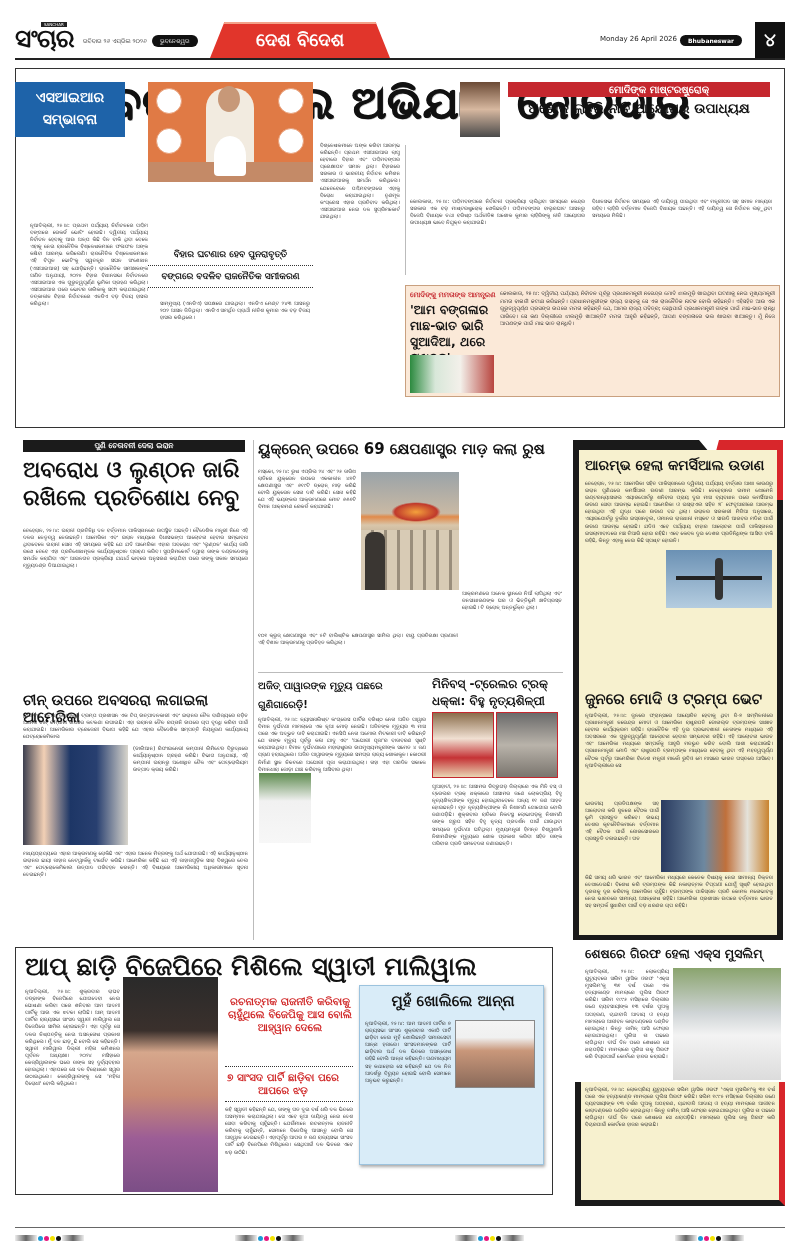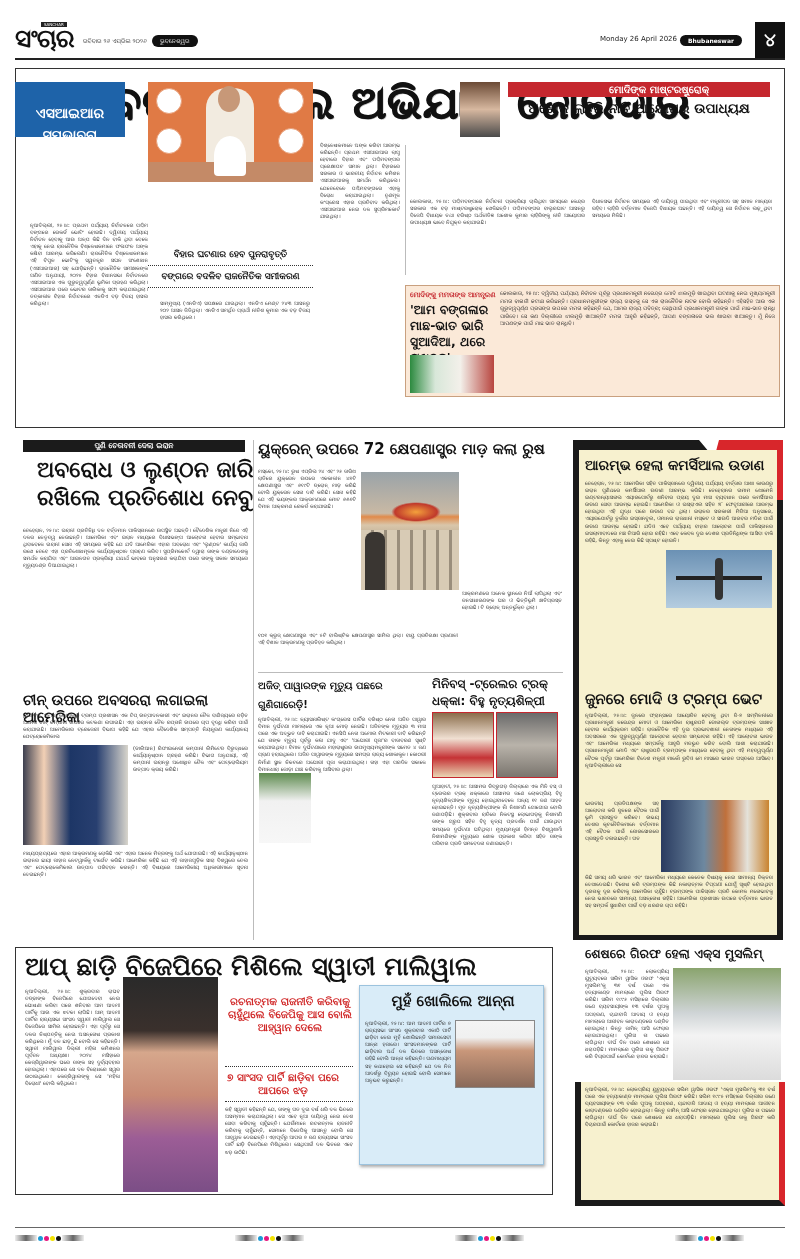--- a/index.html
+++ b/index.html
@@ -16,21 +16,21 @@
   .pill { background: #111; color: #fff; border-radius: 6px; font-size: 6px; padding: 2px 8px; }
   .section-banner { left: 180px; top: 0px; width: 180px; height: 36px; }
   .section-banner .shape { position: absolute; inset: 0; background: #e1352b; clip-path: polygon(8% 0, 92% 0, 100% 100%, 0 100%); border-top: 2px solid #f3a28a; }
   .section-banner .label { position: absolute; inset: 0; display: flex; align-items: center; justify-content: center; color: #fff; font-size: 18px; font-weight: bold; }
   .date-en { left: 390px; top: 13px; font-size: 7px; color: #222; }
   .page-no { left: 740px; top: 0; width: 30px; height: 36px; background: #111; color: #fff; font-size: 18px; font-weight: bold; display: flex; align-items: center; justify-content: center; }
 
   
   #lead { left: 15px; top: 68px; width: 770px; height: 360px; border: 1px solid #333; }
   .lead-headline { position: absolute; left: 10px; top: 8px; width: 750px; text-align: center; font-size: 44px; font-weight: bold; color: #111; letter-spacing: 1px; -webkit-text-stroke: 1px #111; text-shadow: 1px 1px 0 #bbb; }
-  .blue-box { left: 15px; top: 82px; width: 110px; height: 55px; background: #1e63a9; color: #fff; font-size: 14px; font-weight: bold; text-align: center; line-height: 22px; padding-top: 20px; }
+  .blue-box { left: 15px; top: 82px; width: 110px; height: 55px; background: #1e63a9; color: #fff; font-size: 14px; font-weight: bold; text-align: center; line-height: 22px; padding-top: 4px; }
   .modi-photo { left: 148px; top: 82px; width: 165px; height: 100px; background: #e07a45; overflow: hidden; }
   .modi-photo .bjp { position: absolute; width: 26px; height: 26px; border-radius: 50%; background: #fff; border: 1px solid #e8a07a; }
   .modi-photo .person { position: absolute; left: 58px; top: 6px; width: 48px; height: 80px; background: #f2ebe0; border-radius: 20px 20px 4px 4px; }
   .modi-photo .face { position: absolute; left: 70px; top: 4px; width: 22px; height: 26px; background: #c79878; border-radius: 50%; }
   .modi-photo .lotus { position: absolute; left: 66px; top: 54px; width: 32px; height: 40px; background: #fff; border-radius: 50% 50% 4px 4px; }
   .modi-photo .podium { position: absolute; left: 0; top: 80px; width: 165px; height: 20px; background: #c48a67; }
   .sub-deck { left: 148px; top: 188px; width: 165px; font-size: 9px; font-weight: bold; text-align: center; line-height: 13px; }
   .dotline { border-top: 1px dotted #333; }
   .lahiri-photo { left: 460px; top: 82px; width: 40px; height: 55px; background: linear-gradient(180deg,#6b4a35,#d7b8a0 50%,#4a4a4a); }
   .red-bar { left: 508px; top: 82px; width: 262px; height: 15px; background: #c5272e; color: #fff; font-size: 10px; font-weight: bold; text-align: center; line-height: 15px; padding-left: 40px; }
@@ -74,20 +74,24 @@
   .reg .d { width: 5px; height: 5px; border-radius: 50%; }
 </style>
 </head>
 <body>
 
 <div id="masthead" class="abs">
   <div class="abs logo-tag">SANCHAR</div>
   <div class="abs logo">ସଂଚାର</div>
   <div class="abs date-or">ରବିବାର ୨୬ ଏପ୍ରିଲ ୨୦୨୬</div>
   <div class="abs pill" style="left:137px; top:13px;">ଭୁବନେଶ୍ୱର</div>
+  <div class="abs section-banner" style="left:195px;">
+    <div class="shape"></div>
+    <div class="label">ଦେଶ ବିଦେଶ</div>
+  </div>
   <div class="abs date-en" style="left:585px;">Monday 26 April 2026</div>
   <div class="abs pill" style="left:665px; top:13px; font-weight:bold;">Bhubaneswar</div>
   <div class="abs page-no">୪</div>
 </div>
 
 <div id="lead" class="abs">
   <div class="lead-headline">ବଙ୍ଗ ଦଖଲ ଅଭିଯାନ ଜୋରଦାର</div>
 </div>
 
 <div class="abs blue-box">ଏସଆଇଆର ସମ୍ଭାବନା</div>
@@ -117,32 +121,32 @@
 <div class="abs txt" style="left:410px; top:198px; width:175px; height:80px;">କୋଲକାତା, ୨୫।୪: ପଶ୍ଚିମବଙ୍ଗରେ ନିର୍ବାଚନୀ ପ୍ରକ୍ରିୟା ଚାଲିଥିବା ସମୟରେ କେନ୍ଦ୍ର ସରକାର ଏକ ବଡ଼ ମାଷ୍ଟରଷ୍ଟ୍ରୋକ୍ ଖେଳିଛନ୍ତି। ପଶ୍ଚିମବଙ୍ଗର ବାଲୁରଘାଟ ଆସନରୁ ବିଜେପି ବିଧାୟକ ତଥା ବରିଷ୍ଠ ଅର୍ଥନୀତିଜ୍ଞ ଅଶୋକ କୁମାର ଲାହିରିଙ୍କୁ ନୀତି ଆୟୋଗର ଉପାଧ୍ୟକ୍ଷ ଭାବେ ନିଯୁକ୍ତ କରାଯାଇଛି।</div>
 <div class="abs txt" style="left:592px; top:198px; width:180px; height:80px;">ବିଧାନସଭା ନିର୍ବାଚନ ସମୟରେ ଏହି ଦାୟିତ୍ୱ ପାଇଥିବା ଏବଂ ମନ୍ତ୍ରୀପଦ ସହ ସମାନ ମାନ୍ୟତା ରହିବ। ଲାହିରି ବର୍ତ୍ତମାନ ବିଜେପି ବିଧାୟକ ଅଛନ୍ତି। ଏହି ଦାୟିତ୍ୱ ସେ ନିର୍ବାଚନ ଲଢ଼ୁଥିବା ସମୟରେ ମିଳିଛି।</div>
 
 <div class="abs peach-box" style="left:405px; top:285px; width:375px; height:112px;"></div>
 <div class="abs red-kicker" style="left:410px; top:291px;">ମୋଦିଙ୍କୁ ମମତାଙ୍କ ଆମନ୍ତ୍ରଣ</div>
 <div class="abs mamata-quote" style="left:410px; top:302px; width:82px;">'ଆମ ବଙ୍ଗଳାର ମାଛ-ଭାତ ଭାରି ସୁଆଦିଆ, ଥରେ ଚାଖନ୍ତୁ'</div>
 <div class="abs mamata-photo" style="left:410px; top:355px;"></div>
 <div class="abs txt" style="left:500px; top:290px; width:275px; height:102px; font-size:5.4px; line-height:7.6px;">କୋଲକାତା, ୨୫।୪: ଦ୍ୱିତୀୟ ପର୍ଯ୍ୟାୟ ନିର୍ବାଚନ ପୂର୍ବରୁ ପ୍ରଧାନମନ୍ତ୍ରୀ ନରେନ୍ଦ୍ର ମୋଦି ଝାଲମୁଡ଼ି ଖାଇଥିବା ଘଟଣାକୁ ନେଇ ମୁଖ୍ୟମନ୍ତ୍ରୀ ମମତା ବାନାର୍ଜୀ କଟାକ୍ଷ କରିଛନ୍ତି। ପ୍ରଧାନମନ୍ତ୍ରୀଙ୍କ ରାଜ୍ୟ ଗସ୍ତକୁ ସେ ଏକ ରାଜନୈତିକ ନାଟକ ବୋଲି କହିଛନ୍ତି। ଏହିସହିତ ଆଉ ଏକ ଗୁରୁତ୍ୱପୂର୍ଣ୍ଣ ପ୍ରସଙ୍ଗ ଉପରେ ମମତା କହିଛନ୍ତି ଯେ, ଆମର ରାଜ୍ୟ ପବିତ୍ର; ସେଥିପାଇଁ ପ୍ରଧାନମନ୍ତ୍ରୀ ତାଙ୍କ ପାଇଁ ମାଛ-ଭାତ ରାନ୍ଧି ପାରିବେ। ସେ କଣ ଦିଲ୍ଲୀରେ ଝାଲମୁଡ଼ି ଖାଆନ୍ତି? ମମତା ଆହୁରି କହିଛନ୍ତି, ଆପଣ ବଙ୍ଗଳାରେ ଭଲ ଖାଇବା ଖାଆନ୍ତୁ। ମୁଁ ନିଜେ ଆପଣଙ୍କ ପାଇଁ ମାଛ ଭାତ ରାନ୍ଧିବି।</div>
 
 <div class="abs black-kicker">ପୁଣି ଚେତାବନୀ ଦେଲା ଇରାନ</div>
-<div class="abs h-big" style="left:23px; top:456px; width:225px; font-size:22px; line-height:28px;margin-left:14px;">ଅବରୋଧ ଓ ଲୁଣ୍ଠନ ଜାରି ରଖିଲେ ପ୍ରତିଶୋଧ ନେବୁ</div>
+<div class="abs h-big" style="left:23px; top:456px; width:225px; font-size:22px; line-height:28px;">ଅବରୋଧ ଓ ଲୁଣ୍ଠନ ଜାରି ରଖିଲେ ପ୍ରତିଶୋଧ ନେବୁ</div>
 <div class="abs txt" style="left:23px; top:527px; width:225px; height:138px;">ତେହେରାନ, ୨୫।୪: ଇରାନୀ ପ୍ରତିନିଧି ଦଳ ବର୍ତ୍ତମାନ ପାକିସ୍ତାନରେ ଉପସ୍ଥିତ ଅଛନ୍ତି। ବୈଦେଶିକ ମନ୍ତ୍ରୀ ନିଜେ ଏହି ଦଳର ନେତୃତ୍ୱ ନେଉଛନ୍ତି। ଆମେରିକା ଏବଂ ଇରାନ ମଧ୍ୟରେ ବିଧାସଭଙ୍ଗ ଆଲୋଚନା ହେବାର ସମ୍ଭାବନା ଥିବାବେଳେ ଇରାନୀ ସେନା ଏହି ସମୟରେ କହିଛି ଯେ ଯଦି ଆମେରିକା ଏହାର ଅବରୋଧ ଏବଂ 'ଲୁଣ୍ଠନ' କାର୍ଯ୍ୟ ଜାରି ରଖେ ତେବେ ଏହା ପ୍ରତିଶୋଧମୂଳକ କାର୍ଯ୍ୟାନୁଷ୍ଠାନ ଗ୍ରହଣ କରିବ। ସୁପ୍ରିମକୋର୍ଟ ଦ୍ୱାରା ତାଙ୍କ ଦଣ୍ଡାଦେଶକୁ ସମର୍ଥନ କରାଯିବା ଏବଂ ଆଇନଗତ ପ୍ରକ୍ରିୟା ଯଥାର୍ଥ ଭାବରେ ଅନୁସରଣ କରାଯିବା ପରେ ତାଙ୍କୁ ସକାଳ ସମୟରେ ମୃତ୍ୟୁଦଣ୍ଡ ଦିଆଯାଇଥିଲା।</div>
 
 <div class="abs h-big" style="left:23px; top:692px; width:225px; font-size:14.5px;">ଚୀନ୍ ଉପରେ ଅବସରରା ଲଗାଇଲା ଆମେରିକା</div>
 <div class="abs txt" style="left:23px; top:712px; width:225px; height:34px;">ୱାଶିଂଟନ, ୨୫।୪: ଡୋନାଲ୍ଡ ଟ୍ରମ୍ପ ପ୍ରଶାସନ ଏକ ଚିପ୍ ଉତ୍ପାଦନକାରୀ ଏବଂ ଇରାନର ତୈଳ ବାଣିଜ୍ୟରେ ଜଡ଼ିତ ଅନେକ ଚୀନ୍ କମ୍ପାନୀ ଉପରେ କଟକଣା ଲଗାଇଛି। ଏହା ଇରାନର ତୈଳ ରପ୍ତାନି ଉପରେ ଚାପ ବୃଦ୍ଧି କରିବା ପାଇଁ କରାଯାଇଛି। ଆମେରିକାର ଟ୍ରେଜେରୀ ବିଭାଗ କହିଛି ଯେ ଏହାର ବୈଦେଶିକ ସମ୍ପତ୍ତି ନିୟନ୍ତ୍ରଣ କାର୍ଯ୍ୟାଳୟ ପେଟ୍ରୋକେମିକାଲ</div>
 <div class="abs trump-xi-photo" style="top:745px; height:100px;"></div>
 <div class="abs txt" style="left:133px; top:745px; width:115px; height:100px;">(ଡାଲିଆନ) ରିଫାଇନେରୀ କମ୍ପାନୀ ଲିମିଟେଡ ବିରୁଦ୍ଧରେ କାର୍ଯ୍ୟାନୁଷ୍ଠାନ ଗ୍ରହଣ କରିଛି। ବିଭାଗ ଅନୁଯାୟୀ, ଏହି କମ୍ପାନୀ ଇରାନରୁ ଅଶୋଧିତ ତୈଳ ଏବଂ ପେଟ୍ରୋଲିୟମ ଉତ୍ପାଦ କ୍ରୟ କରିଛି।</div>
 <div class="abs txt" style="left:23px; top:850px; width:225px; height:92px;">ମଧ୍ୟପ୍ରାଚ୍ୟରେ ଏହାର ଆକ୍ରମଣକୁ ରୋକିଛି ଏବଂ ଏହାର ଅନେକ ମିତ୍ରଙ୍କୁ ଅର୍ଥ ଯୋଗାଇଛି। ଏହି କାର୍ଯ୍ୟାନୁଷ୍ଠାନ ଇରାନର ଛାୟା ଜାହାଜ ନେଟୱାର୍କକୁ ଟାର୍ଗେଟ କରିଛି। ଆମେରିକା କହିଛି ଯେ ଏହି ଜାହାଜଗୁଡ଼ିକ ସାରା ବିଶ୍ୱରେ ତେଲ ଏବଂ ପେଟ୍ରୋକେମିକାଲ ଉତ୍ପାଦ ପରିବହନ କରନ୍ତି। ଏହି ବିଷୟରେ ଆମେରିକୀୟ ଅଧିକାରୀମାନେ ସୂଚନା ଦେଇଛନ୍ତି।</div>
 
 <div class="abs vsep" style="left:253px; top:440px; height:500px;"></div>
 
-<div class="abs h-big" style="left:258px; top:440px; width:310px; font-size:15px;">ୟୁକ୍ରେନ୍ ଉପରେ 72 କ୍ଷେପଣାସ୍ତ୍ର ମାଡ଼ କଲା ରୁଷ</div>
+<div class="abs h-big" style="left:258px; top:440px; width:310px; font-size:15px;">ୟୁକ୍ରେନ୍ ଉପରେ 69 କ୍ଷେପଣାସ୍ତ୍ର ମାଡ଼ କଲା ରୁଷ</div>
 <div class="abs txt" style="left:258px; top:468px; width:98px; height:160px;">ମସ୍କୋ, ୨୫।୪: ରୁଷ ଏପ୍ରିଲ ୨୪ ଏବଂ ୨୫ ତାରିଖ ରାତିରେ ୟୁକ୍ରେନ ଉପରେ ଏକକାଳୀନ ୪୭ଟି କ୍ଷେପଣାସ୍ତ୍ର ଏବଂ ୬୧୯ଟି ଡ୍ରୋନ୍ ମାଡ଼ କରିଛି ବୋଲି ୟୁକ୍ରେନ ସେନା ଦାବି କରିଛି। ସେନା କହିଛି ଯେ ଏହି ଭୟଙ୍କର ଆକ୍ରମଣରେ ମୋଟ ୬୬୬ଟି ବିମାନ ଆକ୍ରମଣ ରେକର୍ଡ କରାଯାଇଛି।</div>
 <div class="abs ukraine-photo">
   <div style="position:absolute; left:30px; top:30px; width:50px; height:20px; background:radial-gradient(#f4a13c,#c0392b 60%,transparent 70%);"></div>
   <div style="position:absolute; left:0; top:58px; width:98px; height:60px; background:repeating-linear-gradient(90deg,#d8cbb5 0 10px,#9a8e7c 10px 13px);"></div>
   <div style="position:absolute; left:4px; top:60px; width:20px; height:58px; background:#3a3632; border-radius:8px 8px 0 0;"></div>
 </div>
 <div class="abs txt" style="left:462px; top:590px; width:100px; height:48px;">ଆକ୍ରମଣରେ ଅନେକ ସ୍ଥାନରେ ନିଆଁ ଲାଗିଥିଲା ଏବଂ ଜନସାଧାରଣଙ୍କ ଘର ଓ ଭିତ୍ତିଭୂମି କ୍ଷତିଗ୍ରସ୍ତ ହୋଇଛି। ଟି ଡ୍ରୋନ୍ ଅନ୍ତର୍ଭୁକ୍ତ ଥିଲା।</div>
 <div class="abs txt" style="left:258px; top:632px; width:200px; height:38px;">୧୦୧ କ୍ରୁଜ୍ କ୍ଷେପଣାସ୍ତ୍ର ଏବଂ ୫ଟି ବାଲିଷ୍ଟିକ କ୍ଷେପଣାସ୍ତ୍ର ସାମିଲ ଥିଲା। ବାୟୁ ପ୍ରତିରକ୍ଷା ପ୍ରଣାଳୀ ଏହି ବିଶାଳ ଆକ୍ରମଣକୁ ପ୍ରତିହତ କରିଥିଲା।</div>
 <div class="abs dotline" style="left:258px; top:672px; width:305px; border-top:1px solid #bbb;"></div>
 

